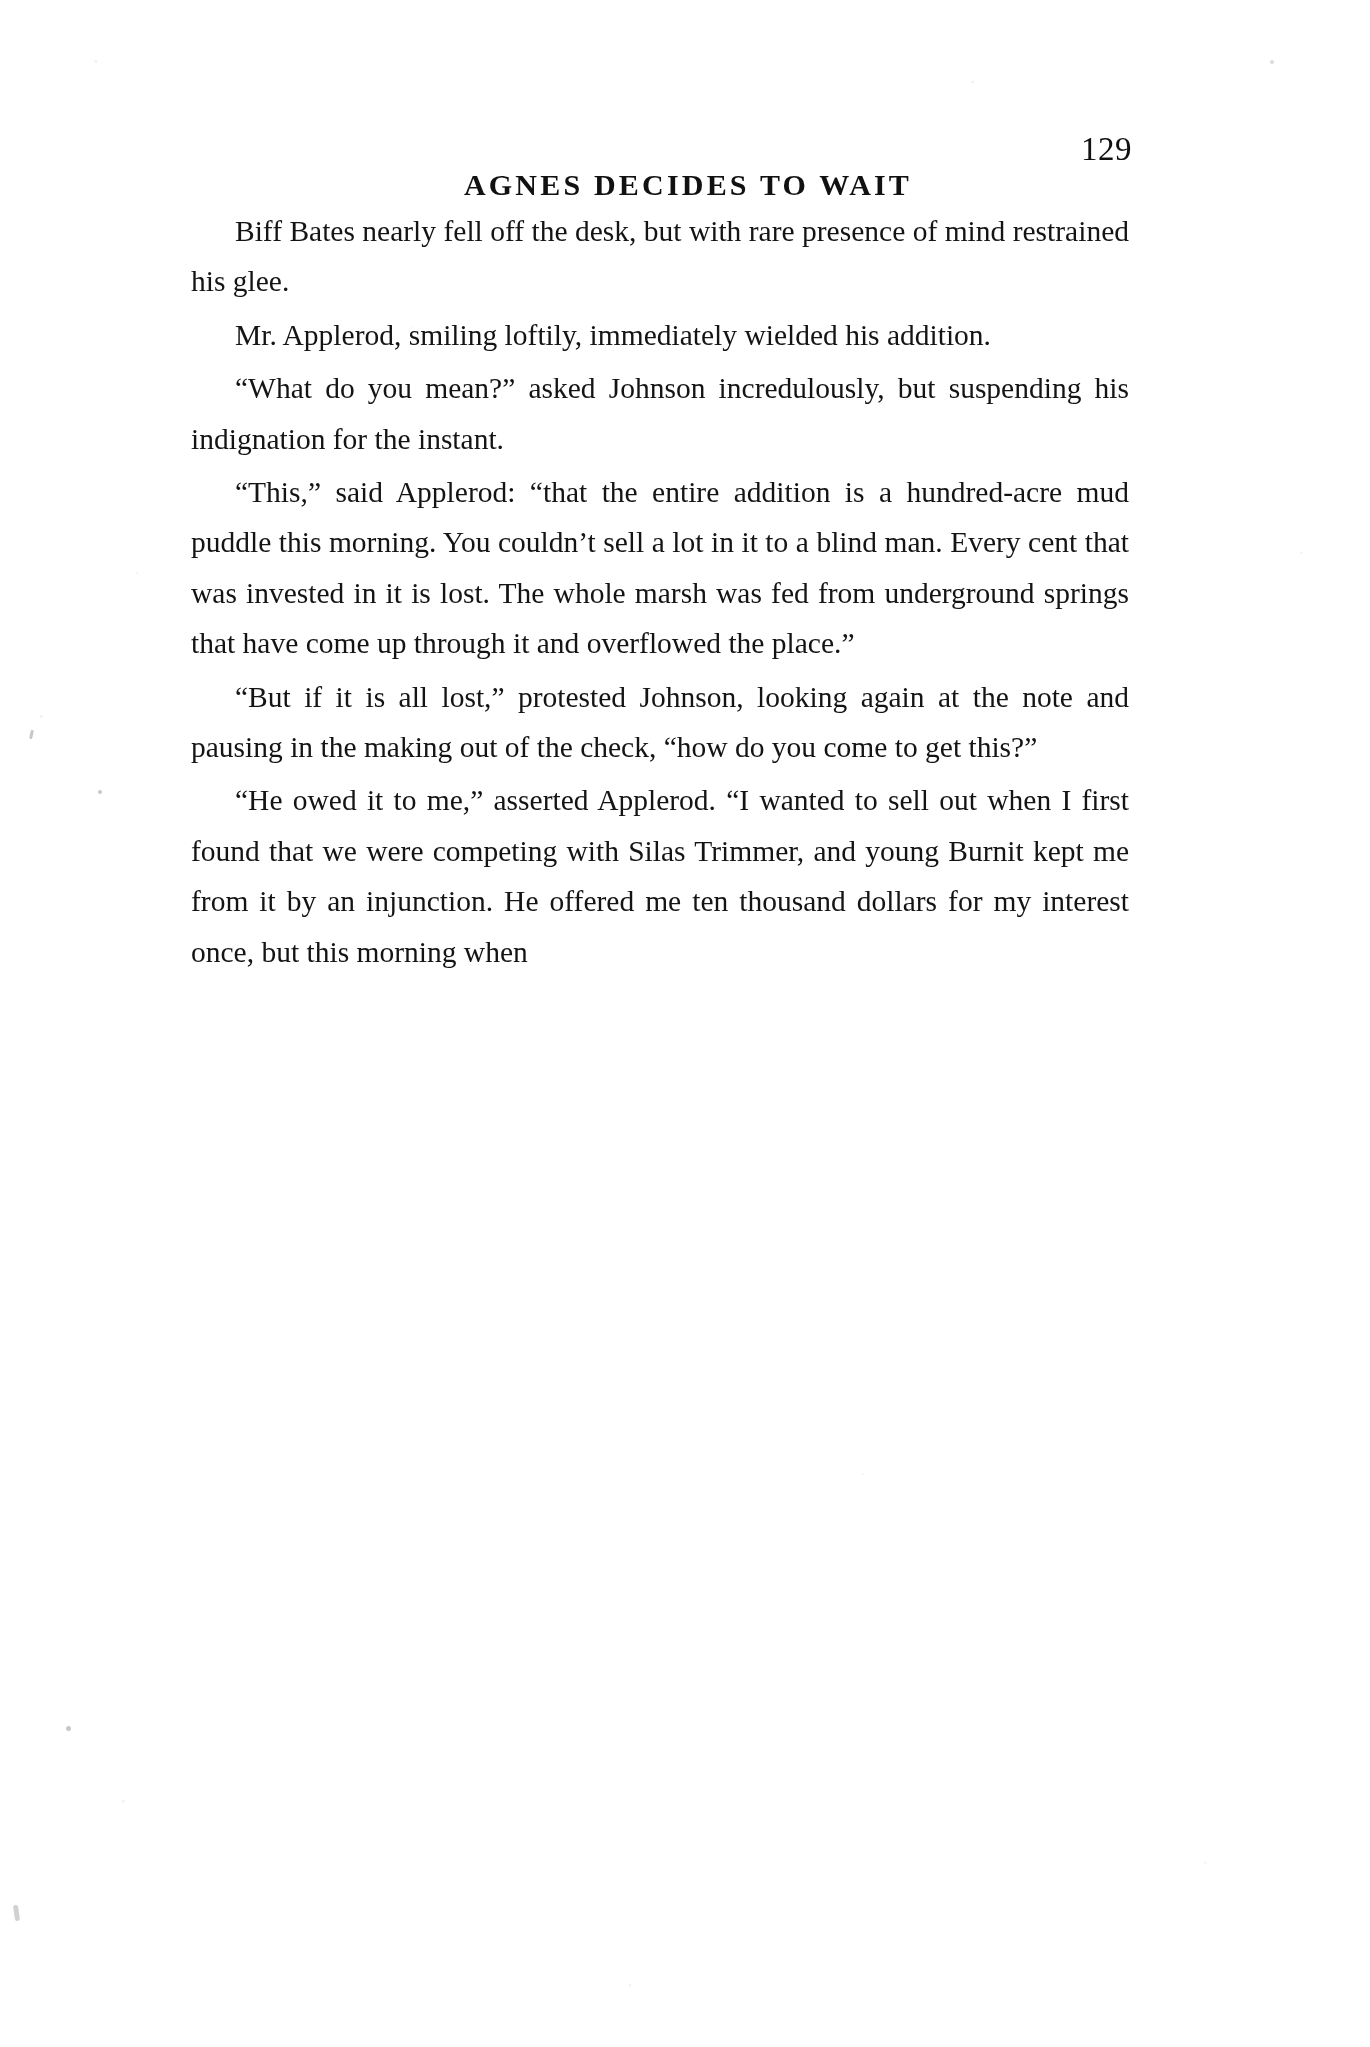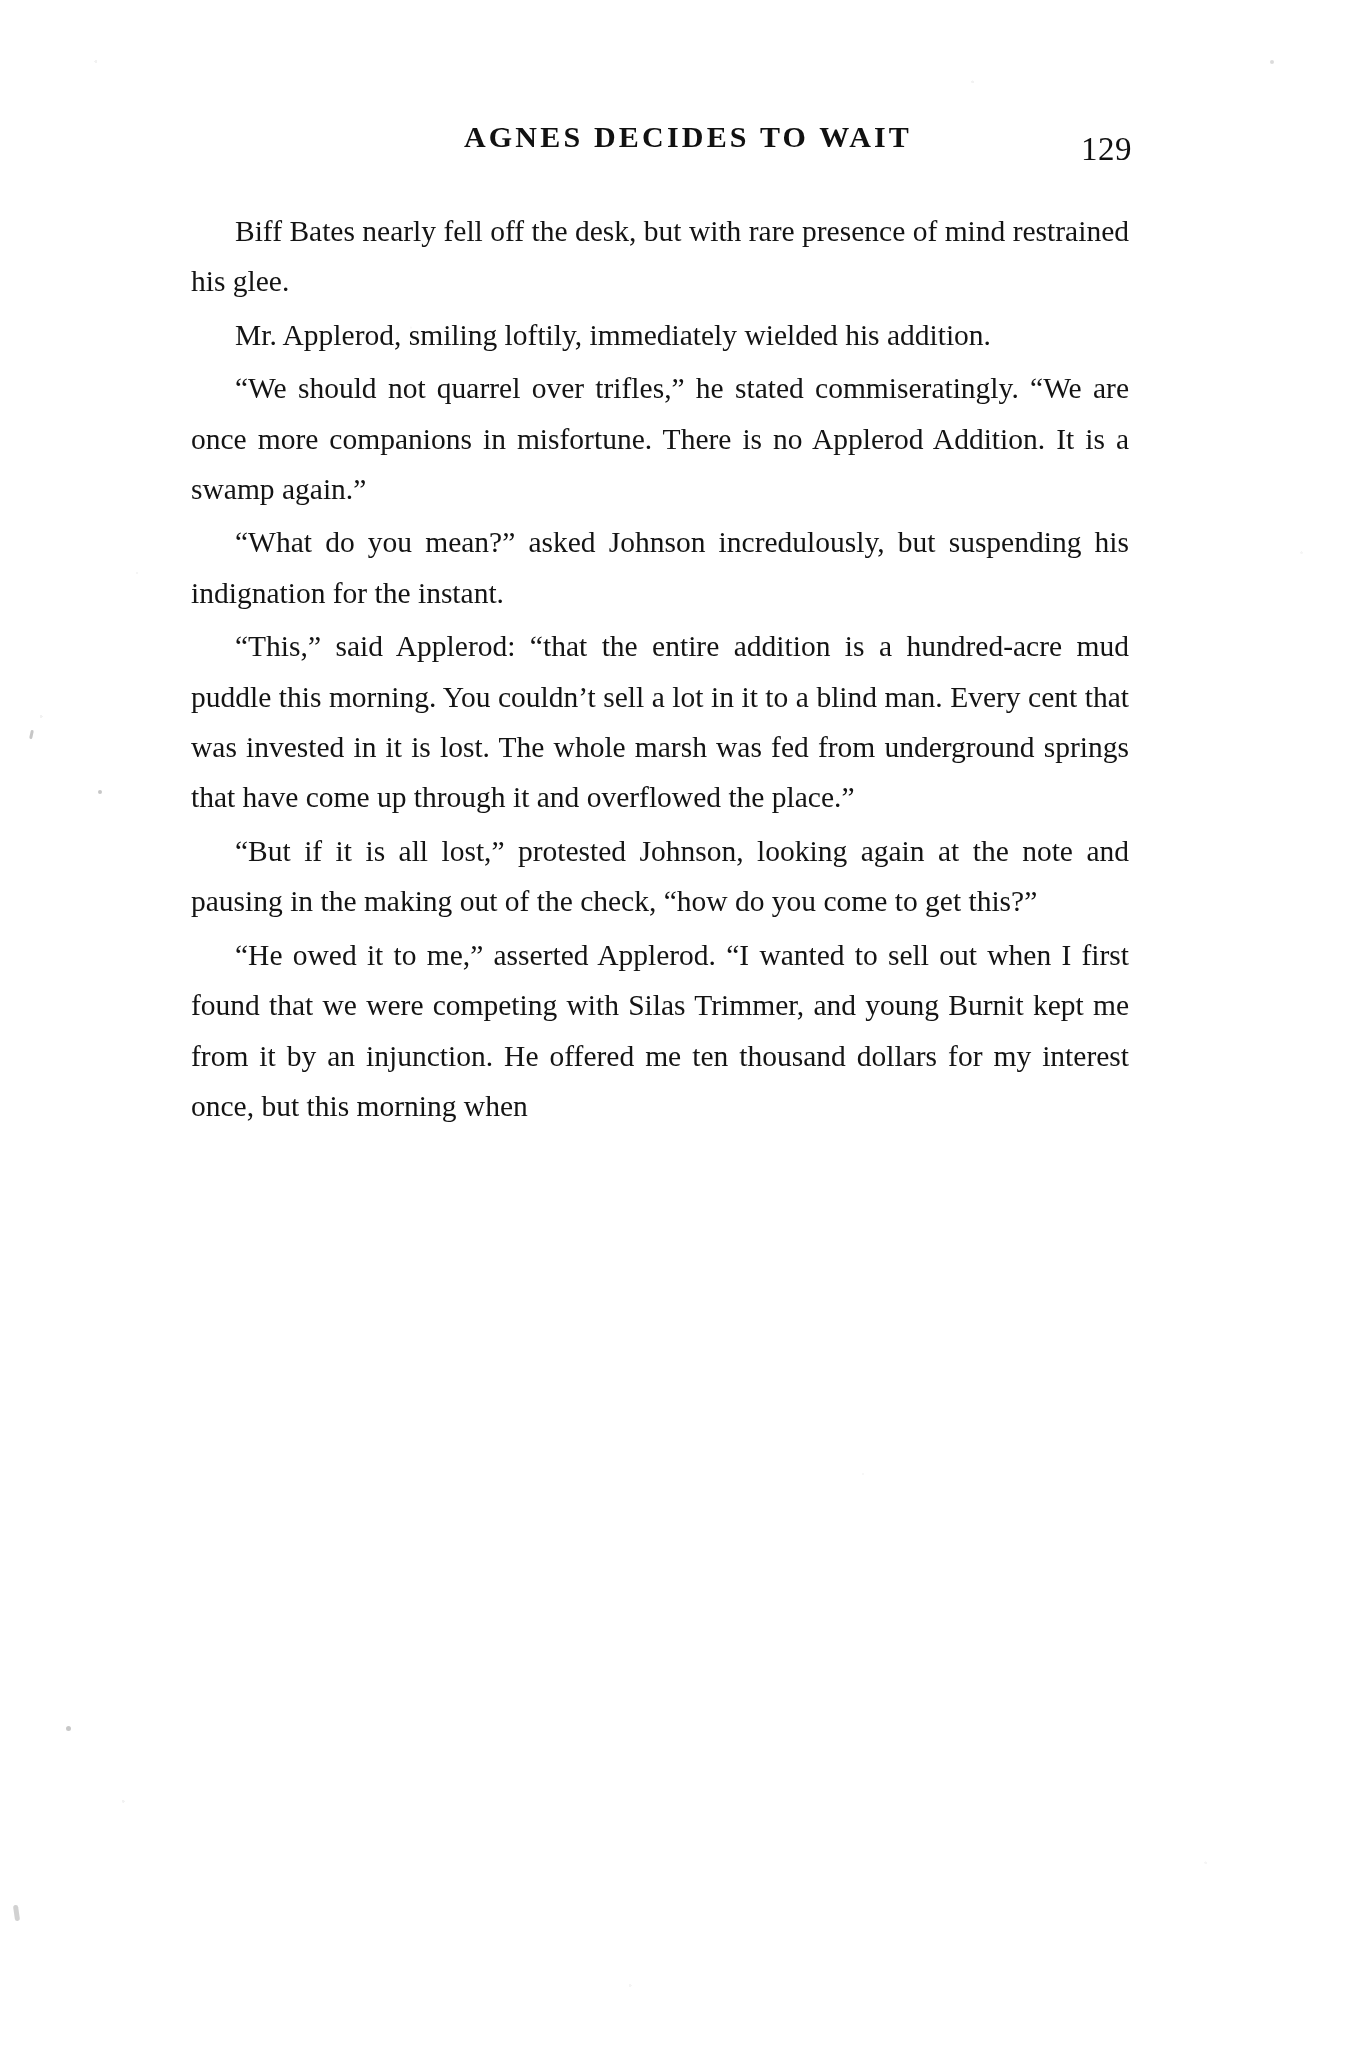--- a/index.html
+++ b/index.html
@@ -52,20 +52,21 @@
     margin-bottom: 38px;
   }
   .head-title {
     font-family: "Liberation Serif", serif;
     font-size: 30px;
     font-weight: 700;
     letter-spacing: 3.2px;
     white-space: nowrap;
     color: #111;
     margin-left: 56px;
+    margin-top: 48px;
   }
   .head-folio {
     position: absolute;
     right: 0;
     bottom: 0;
     font-size: 33px;
     font-weight: 400;
     letter-spacing: 0.5px;
     color: #111;
   }
@@ -101,21 +102,20 @@
   <div class="content">
 
     <div class="running-head">
       <div class="head-title">AGNES DECIDES TO WAIT</div>
       <div class="head-folio">129</div>
     </div>
 
     <div class="body-text">
       <p>Biff Bates nearly fell off the desk, but with rare presence of mind restrained his glee.</p>
       <p>Mr. Applerod, smiling loftily, immediately wielded his addition.</p>
-      <p>“We should not quarrel over trifles,” he stated commiseratingly.  “We are once more companions in misfortune.  There is no Applerod Addition.  It is a swamp again.”</p>
       <p>“What do you mean?” asked Johnson incredulously, but suspending his indignation for the instant.</p>
       <p>“This,” said Applerod: “that the entire addition is a hundred-acre mud puddle this morning.  You couldn’t sell a lot in it to a blind man.  Every cent that was invested in it is lost.  The whole marsh was fed from underground springs that have come up through it and overflowed the place.”</p>
       <p>“But if it is all lost,” protested Johnson, looking again at the note and pausing in the making out of the check, “how do you come to get this?”</p>
       <p>“He owed it to me,” asserted Applerod.  “I wanted to sell out when I first found that we were competing with Silas Trimmer, and young Burnit kept me from it by an injunction.  He offered me ten thousand dollars for my interest once, but this morning when</p>
     </div>
 
   </div>
 </div>
 
 </body></html>

